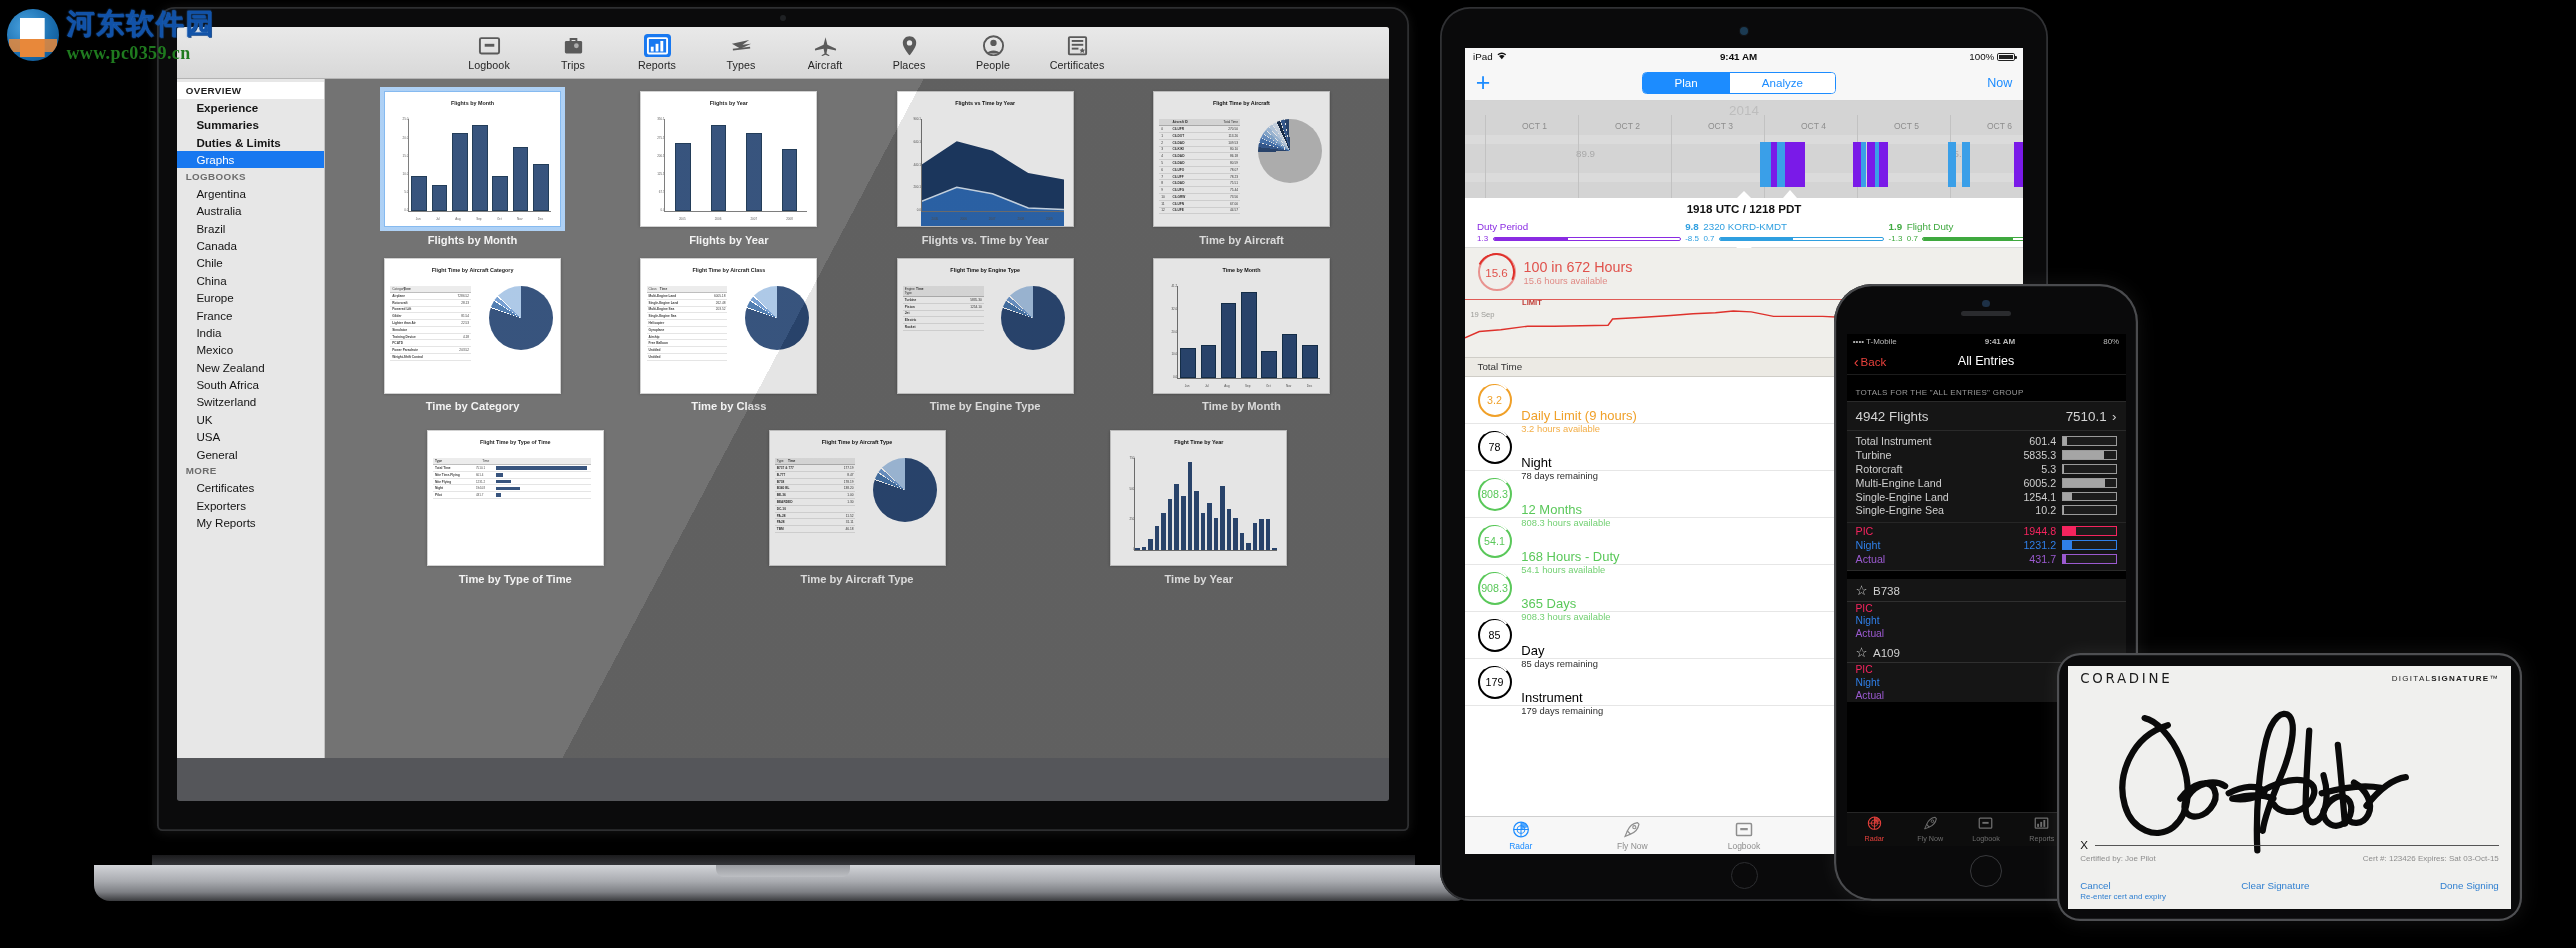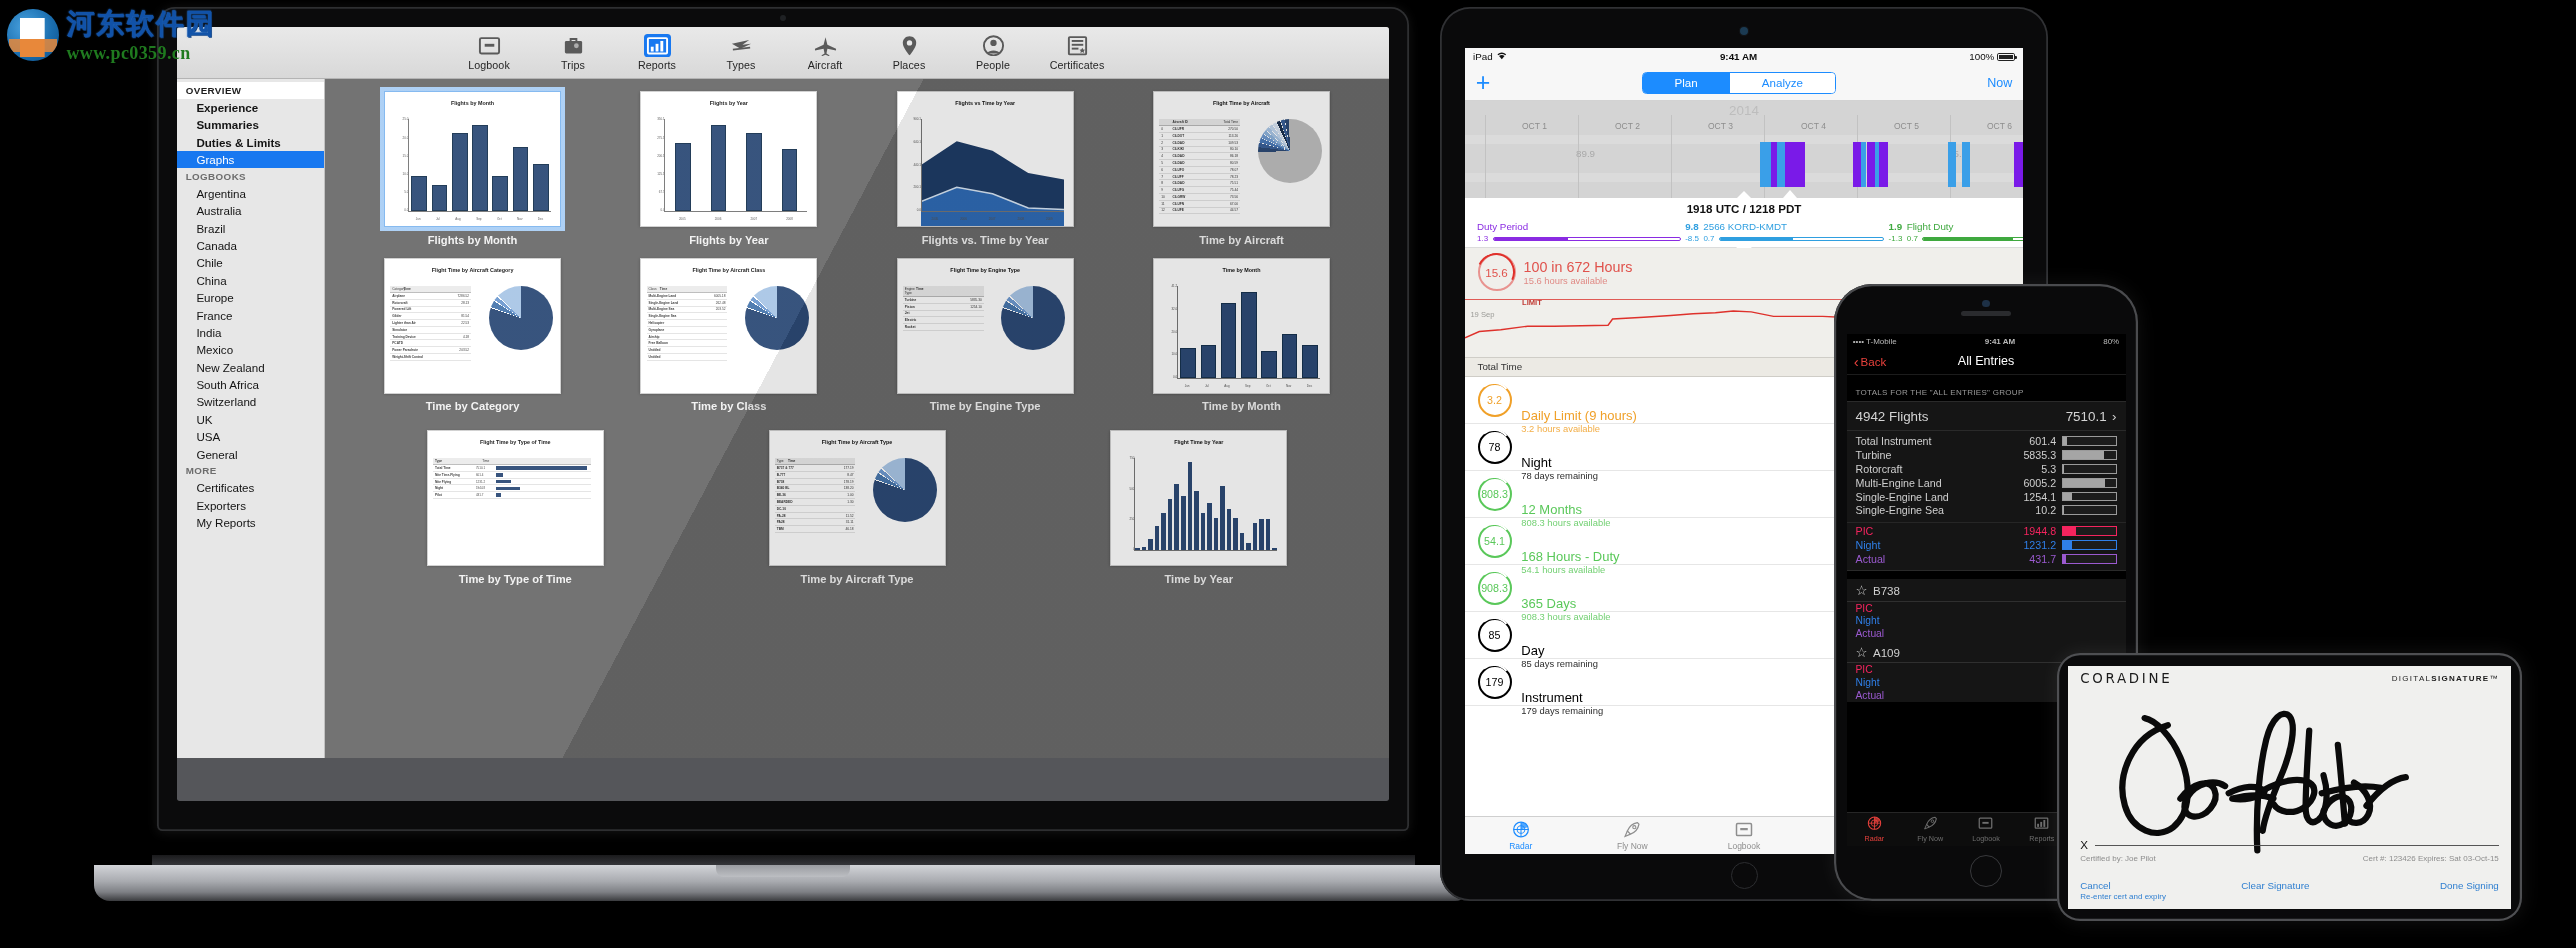--- a/index.html
+++ b/index.html
@@ -930,21 +930,21 @@
           <div class="duty-bot">
             <span style="color:#8a2be2;">1.3</span>
             <span class="duty-bar" style="width:188px;border:0.9px solid #8a2be2;">
               <i style="position:absolute;left:0;top:0;bottom:0;width:40%;background:#8a2be2;display:block;"></i>
             </span>
           </div>
         </div>
         <div class="duty-grp" style="flex:1;">
           <div class="duty-top">
             <span style="color:#2f9fe0;font-weight:bold;">9.8</span>
-            <span style="color:#2f9fe0;">2566 KORD-KMDT</span>
+            <span style="color:#2f9fe0;">2320 KORD-KMDT</span>
           </div>
           <div class="duty-bot">
             <span style="color:#2f9fe0;">-8.5</span>
             <span style="color:#2f9fe0;">0.7</span>
             <span class="duty-bar" style="width:165px;border:0.9px solid #2f9fe0;">
               <i style="position:absolute;left:0;top:0;bottom:0;width:45%;background:#2f9fe0;display:block;"></i>
             </span>
           </div>
         </div>
         <div class="duty-grp" style="flex:1;">

